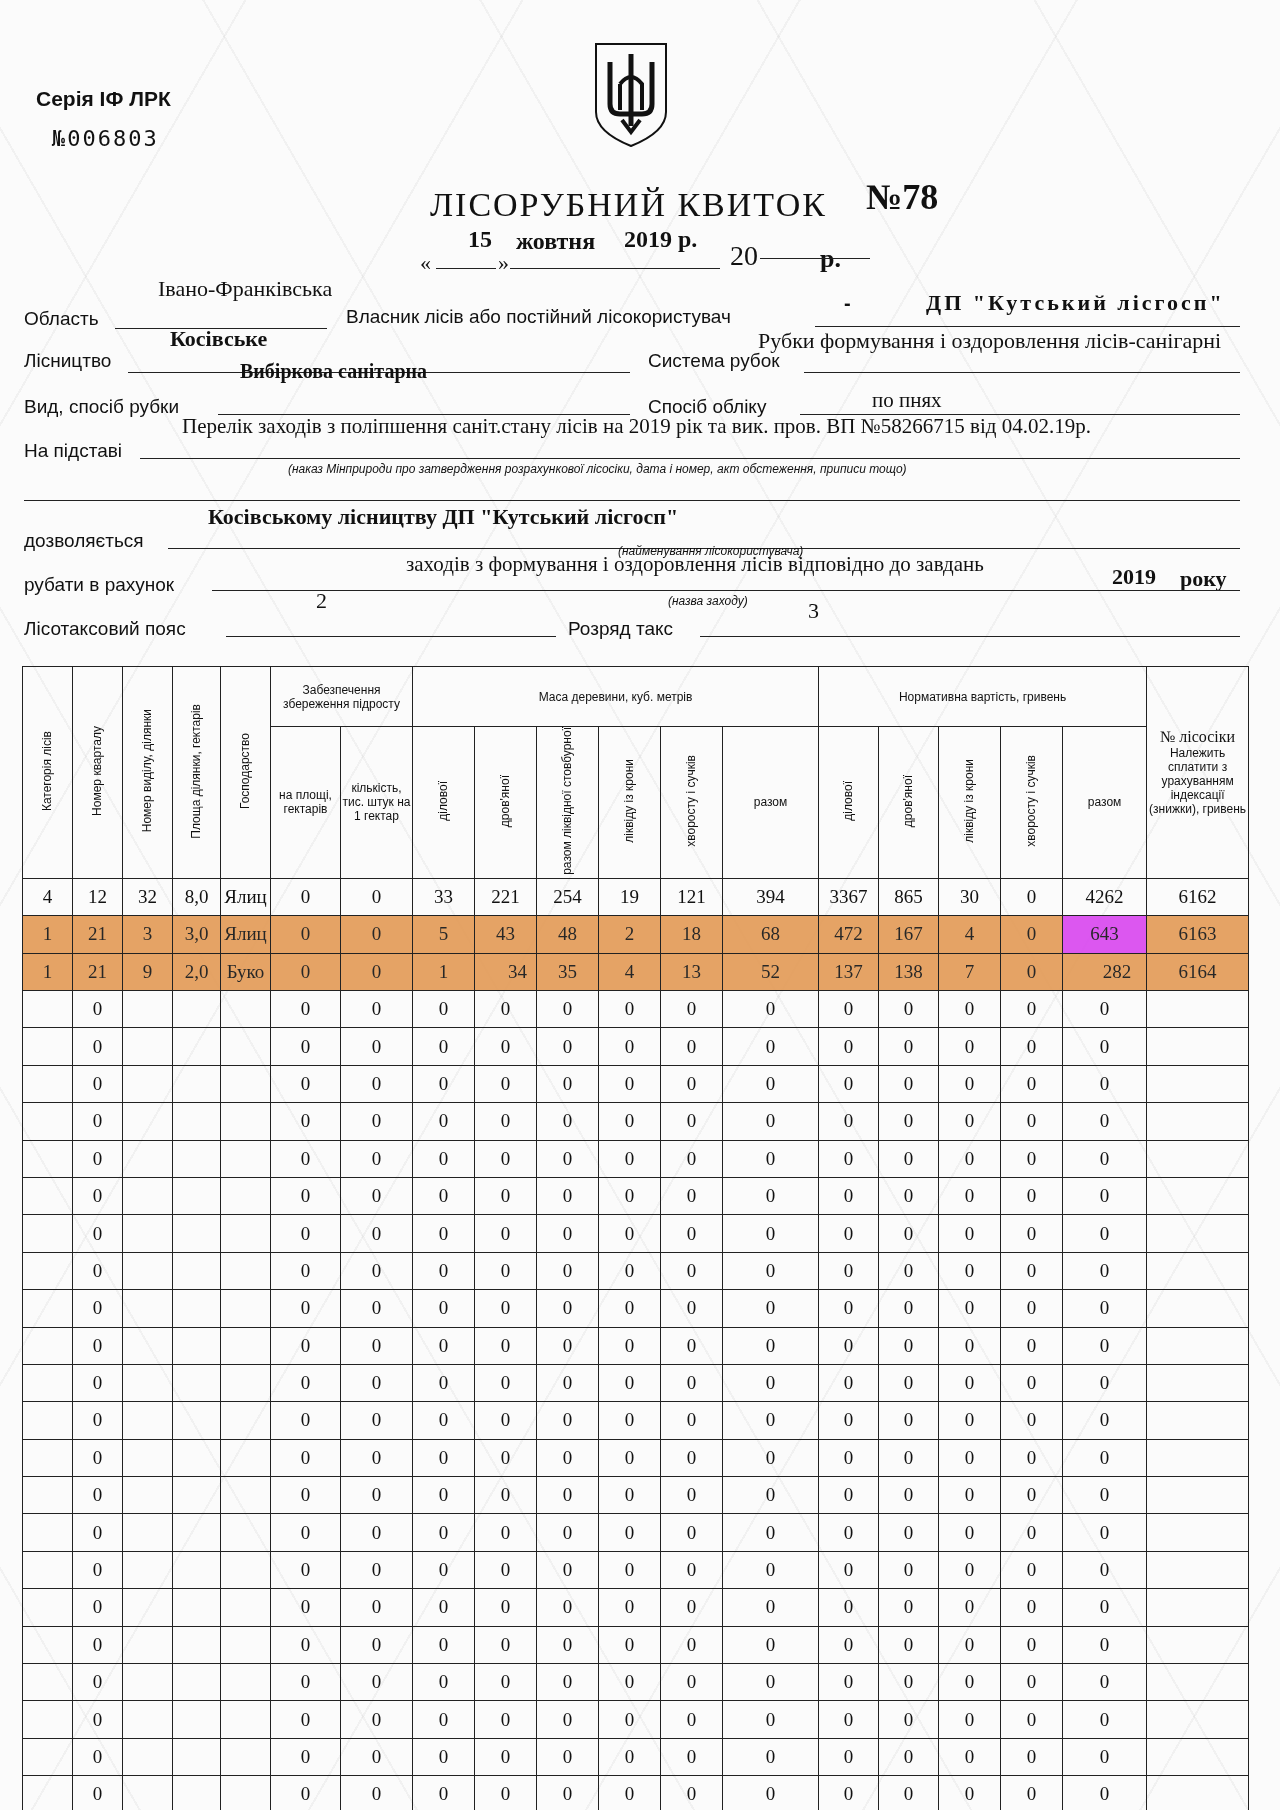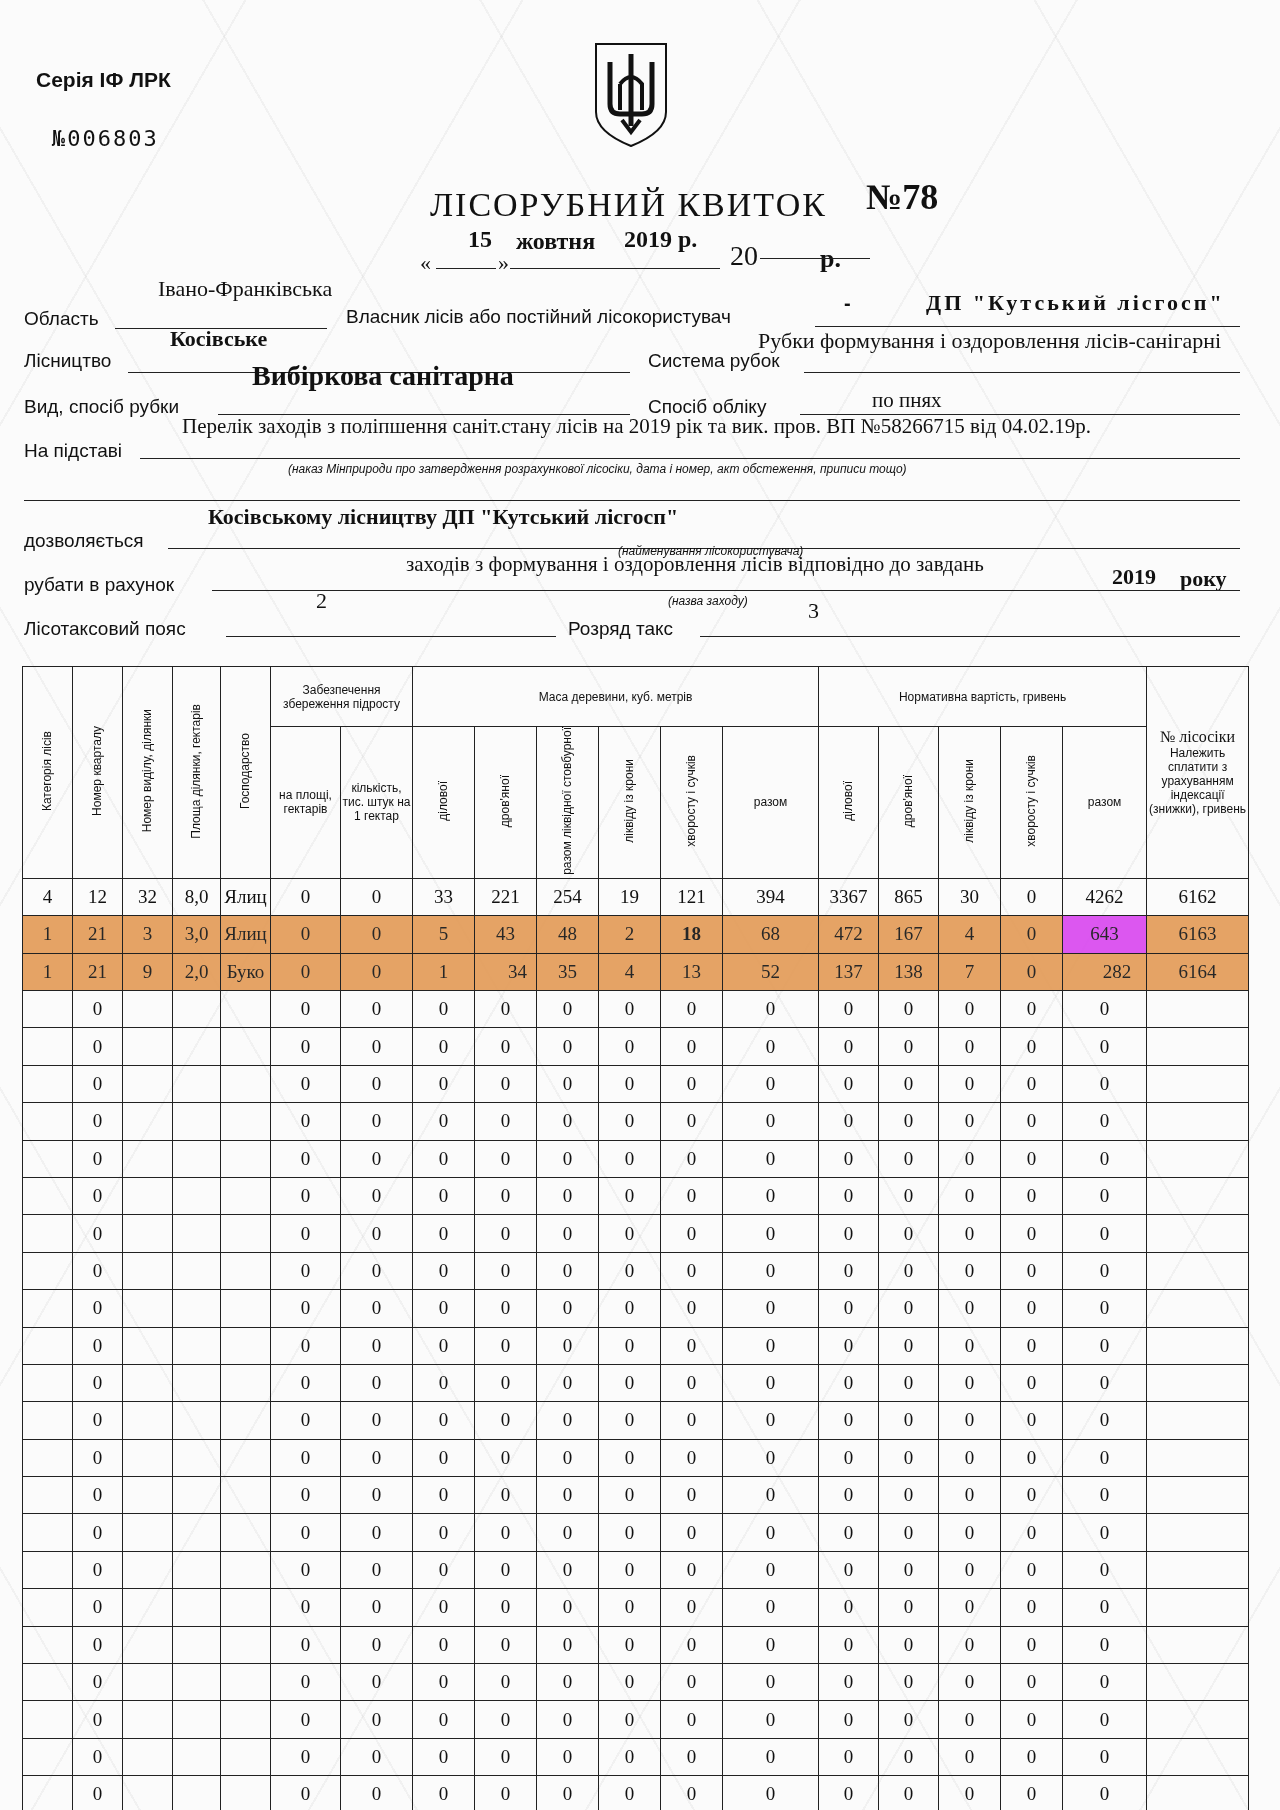--- a/index.html
+++ b/index.html
@@ -11,21 +11,21 @@
   }
   .paper {
     position: absolute; inset: 0;
     background:
       repeating-linear-gradient(60deg, rgba(0,0,0,0.0) 0 120px, rgba(0,0,0,0.04) 120px 122px, rgba(0,0,0,0.0) 122px 240px),
       repeating-linear-gradient(-60deg, rgba(0,0,0,0.0) 0 120px, rgba(0,0,0,0.04) 120px 122px, rgba(0,0,0,0.0) 122px 240px),
       #fbfbfb;
   }
   .abs { position: absolute; }
   .serif { font-family: "Liberation Serif", serif; }
-  .series { left: 36px; top: 68px; font-size: 21px; font-weight: bold; }
+  .series { left: 36px; top: 87px; font-size: 21px; font-weight: bold; }
   .serno { left: 52px; top: 126px; font-size: 22px; font-family: "DejaVu Sans Mono", monospace; letter-spacing: 2px; }
   .emblem { left: 592px; top: 40px; width: 78px; height: 108px; }
   .title { left: 430px; top: 186px; font-size: 34px; letter-spacing: 2px; }
   .title-no { left: 866px; top: 176px; font-size: 36px; font-weight: bold; }
   .uline { position: absolute; border-bottom: 1.5px solid #222; height: 0; }
   .label { position: absolute; font-size: 19px; }
   .hand { position: absolute; font-family: "Liberation Serif", serif; font-size: 21px; }
   .hand.b { font-weight: bold; }
   .note { position: absolute; font-size: 12px; font-style: italic; }
 
@@ -79,21 +79,21 @@
 <div class="label" style="left:24px; top:308px;">Область</div>
 <div class="uline" style="left:115px; top:328px; width:212px;"></div>
 <div class="label" style="left:346px; top:306px;">Власник лісів або постійний лісокористувач</div>
 <div class="abs" style="left:844px; top:292px; font-size:20px; font-weight:bold;">-</div>
 <div class="hand b" style="left:926px; top:290px; font-size:22px; letter-spacing:3px;">ДП "Кутський лісгосп"</div>
 <div class="uline" style="left:815px; top:326px; width:425px;"></div>
 
 <div class="hand b" style="left:170px; top:326px; font-size:22px;">Косівське</div>
 <div class="label" style="left:24px; top:350px;">Лісництво</div>
 <div class="uline" style="left:128px; top:372px; width:502px;"></div>
-<div class="hand b" style="left:252px; top:360px; font-size:28px;">Вибіркова санітарна</div>
+<div class="hand b" style="left:240px; top:360px; font-size:20px;">Вибіркова санітарна</div>
 <div class="hand" style="left:758px; top:328px; font-size:22px;">Рубки формування і оздоровлення лісів-санігарні</div>
 <div class="label" style="left:648px; top:350px;">Система рубок</div>
 <div class="uline" style="left:804px; top:372px; width:436px;"></div>
 
 <div class="label" style="left:24px; top:396px;">Вид, спосіб рубки</div>
 <div class="uline" style="left:218px; top:414px; width:412px;"></div>
 <div class="label" style="left:648px; top:396px;">Спосіб обліку</div>
 <div class="hand" style="left:872px; top:388px; font-size:21px;font-family:Liberation Serif, serif;">по пнях</div>
 <div class="uline" style="left:800px; top:414px; width:440px;"></div>
 
@@ -202,21 +202,21 @@
         <td style="background: rgb(227, 154, 85); opacity: 0.9;">21</td>
         <td style="background: rgb(227, 154, 85); opacity: 0.9;">3</td>
         <td style="background: rgb(227, 154, 85); opacity: 0.9;">3,0</td>
         <td style="background: rgb(227, 154, 85); opacity: 0.9;">Ялиц</td>
         <td style="background: rgb(227, 154, 85); opacity: 0.9;">0</td>
         <td style="background: rgb(227, 154, 85); opacity: 0.9;">0</td>
         <td style="background: rgb(227, 154, 85); opacity: 0.9;">5</td>
         <td style="background: rgb(227, 154, 85); opacity: 0.9;">43</td>
         <td style="background: rgb(227, 154, 85); opacity: 0.9;">48</td>
         <td style="background: rgb(227, 154, 85); opacity: 0.9;">2</td>
-        <td style="background: rgb(227, 154, 85); opacity: 0.9; font-weight: bold;">18</td>
+        <td style="background: rgb(227, 154, 85); opacity: 0.9;">18</td>
         <td style="background: rgb(227, 154, 85); opacity: 0.9;">68</td>
         <td style="background: rgb(227, 154, 85); opacity: 0.9;">472</td>
         <td style="background: rgb(227, 154, 85); opacity: 0.9;">167</td>
         <td style="background: rgb(227, 154, 85); opacity: 0.9;">4</td>
         <td style="background: rgb(227, 154, 85); opacity: 0.9;">0</td>
         <td style="background: #d946ef; opacity: 0.9;">643</td>
         <td style="background: rgb(227, 154, 85); opacity: 0.9;">6163</td>
       </tr>
       <tr class="hl">
         <td style="background: rgb(227, 154, 85); opacity: 0.9;">1</td>

